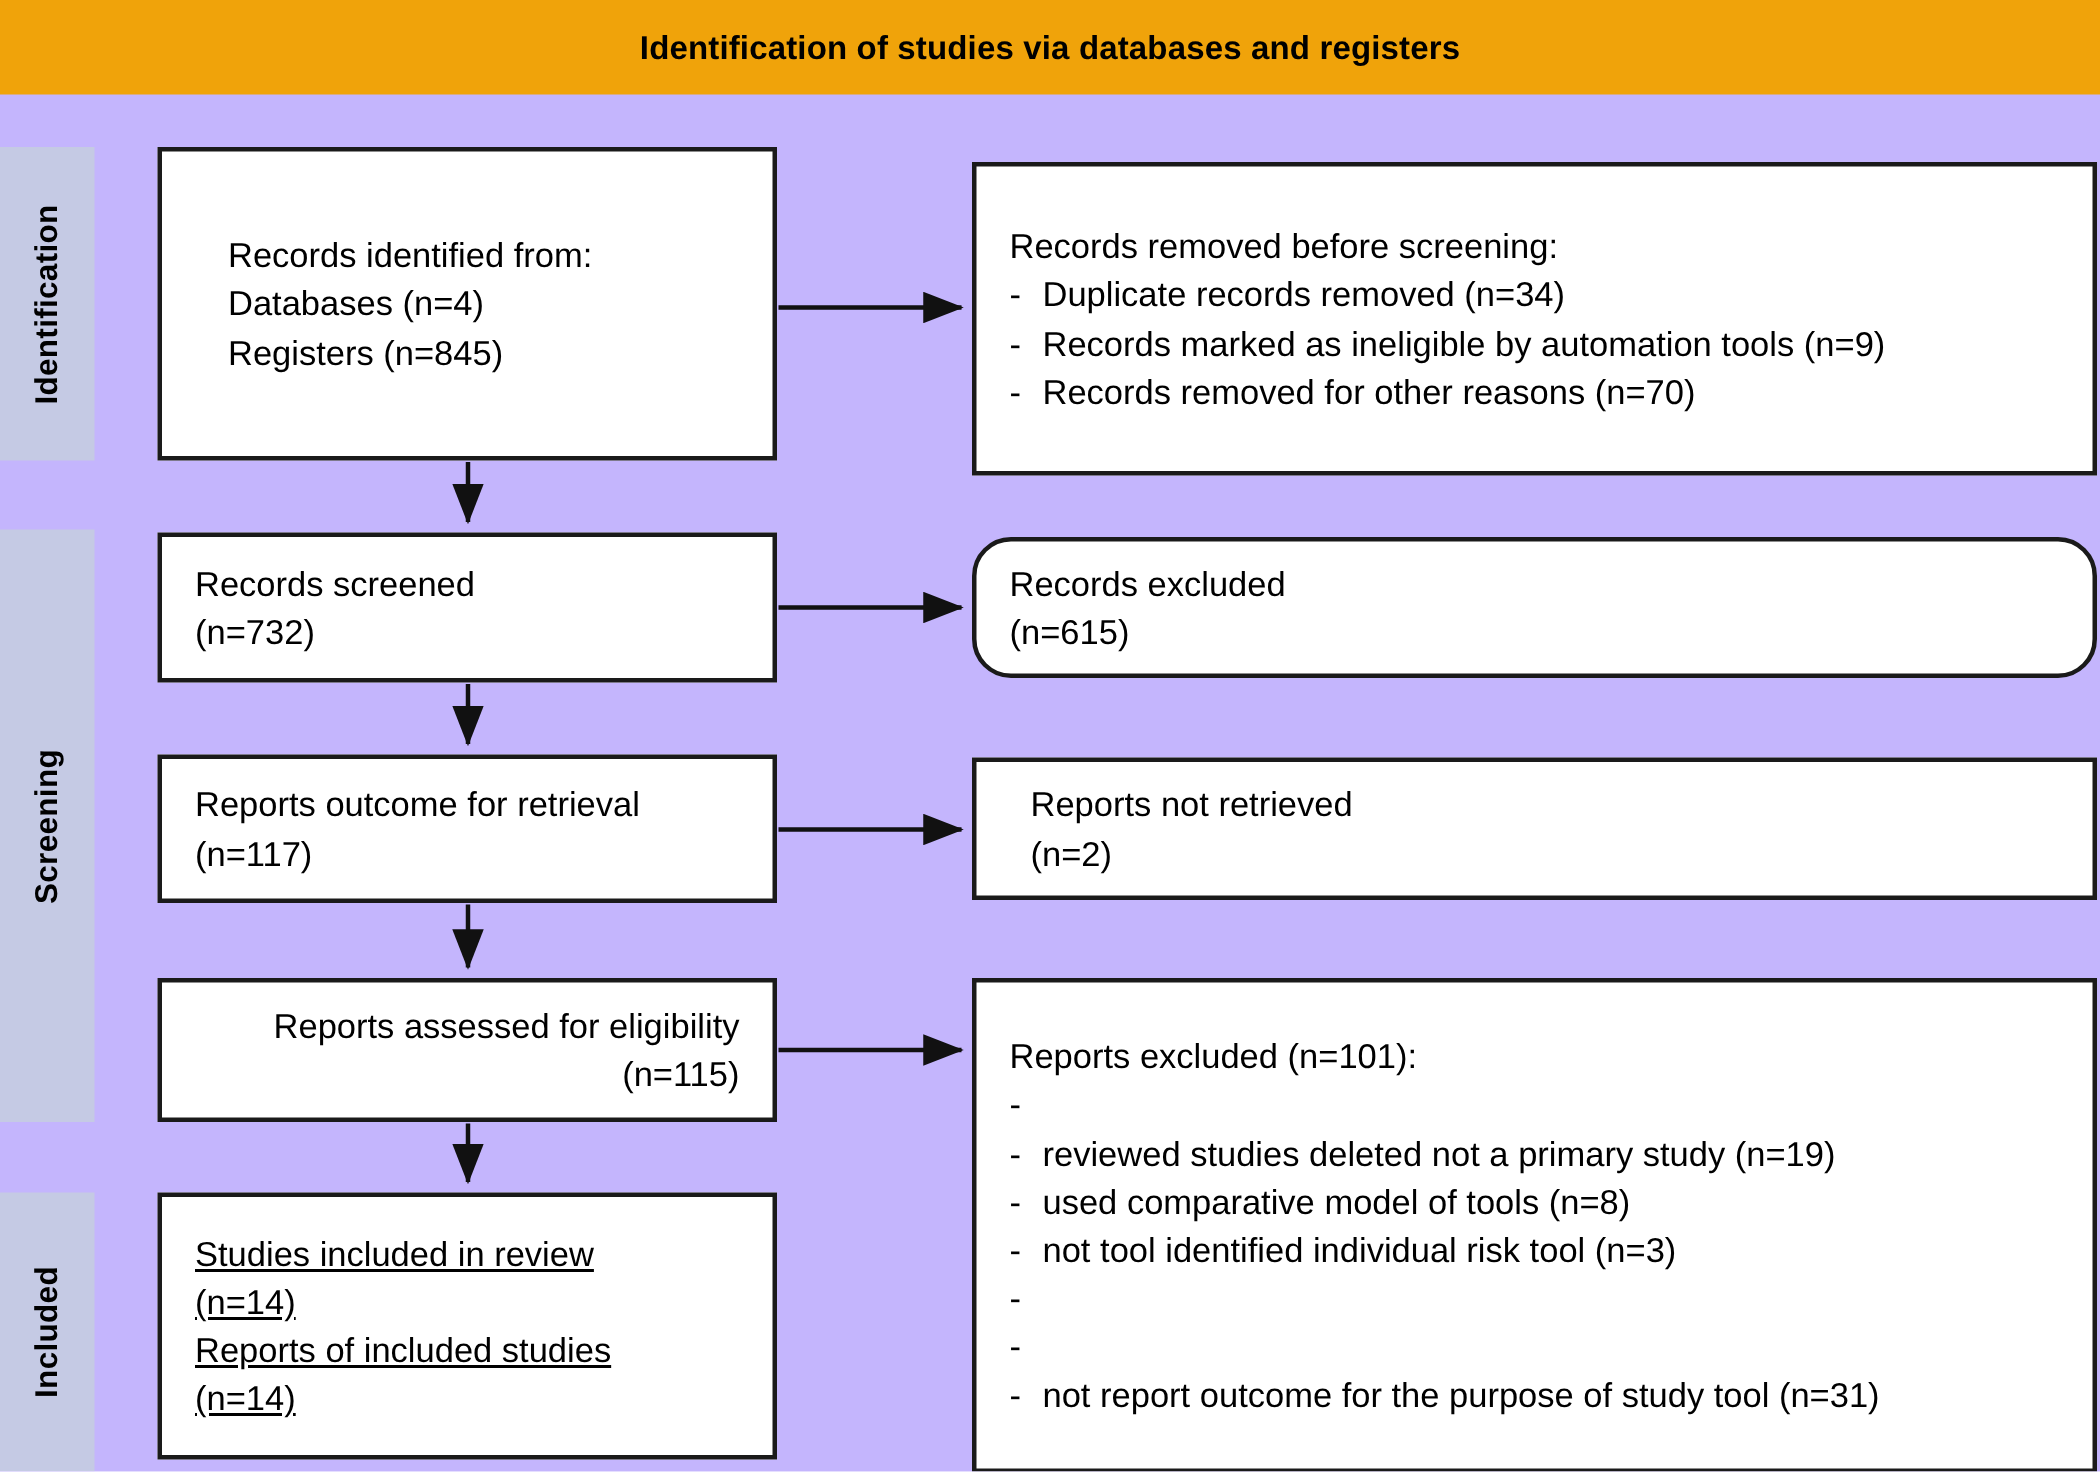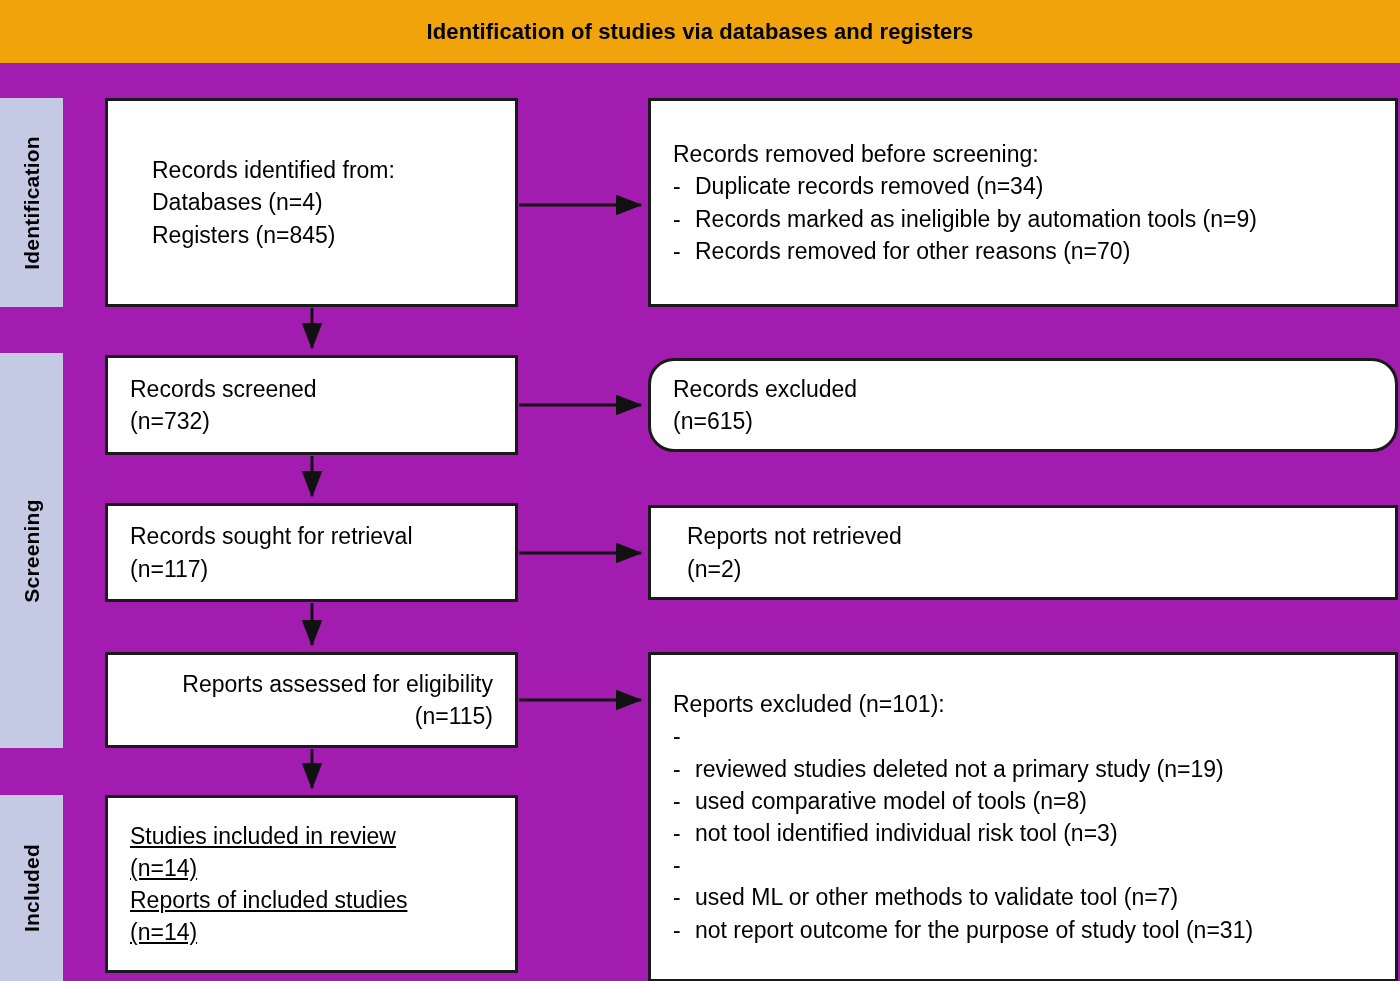--- a/index.html
+++ b/index.html
@@ -9,21 +9,21 @@
     background: #ffffff;
   }
   body {
     font-family: "Liberation Sans", sans-serif;
     color: #000000;
   }
   #diagram {
     position: relative;
     width: 1400px;
     height: 981px;
-    background: #a21caf;
+    background: #c4b5fd;
     overflow: hidden;
   }
 
   
   .header-band {
     position: absolute;
     left: 0;
     top: 0;
     width: 1400px;
     height: 63px;
@@ -100,21 +100,21 @@
   }
 
   
   #box-identified       { left: 105px; top: 98px;  width: 413px; height: 209px; padding-left: 44px; }
   #box-screened         { left: 105px; top: 355px; width: 413px; height: 100px; }
   #box-sought           { left: 105px; top: 503px; width: 413px; height: 99px;  }
   #box-assessed         { left: 105px; top: 652px; width: 413px; height: 96px; text-align: right;  }
   #box-included         { left: 105px; top: 795px; width: 413px; height: 178px; text-decoration: underline; }
 
   
-  #box-removed          { left: 648px; top: 98px;  width: 750px; height: 209px; }
+  #box-removed          { left: 648px; top: 108px;  width: 750px; height: 209px; }
   #box-records-excluded { left: 648px; top: 358px; width: 750px; height: 94px; border-radius: 26px;  }
   #box-not-retrieved    { left: 648px; top: 505px; width: 750px; height: 95px; padding-left: 36px;  }
   #box-reports-excluded { left: 648px; top: 652px; width: 750px; height: 330px; }
 
   
   .connector {
     position: absolute;
   }
   .connector svg { display: block; }
 </style>
@@ -141,21 +141,21 @@
     <div class="line">Databases (n=4)</div>
     <div class="line">Registers (n=845)</div>
   </div>
 
   <div class="flowbox" id="box-screened">
     <div class="line">Records screened</div>
     <div class="line">(n=732)</div>
   </div>
 
   <div class="flowbox" id="box-sought">
-    <div class="line">Records sought for retrieval</div>
+    <div class="line">Reports outcome for retrieval</div>
     <div class="line">(n=117)</div>
   </div>
 
   <div class="flowbox" id="box-assessed">
     <div class="line">Reports assessed for eligibility</div>
     <div class="line">(n=115)</div>
   </div>
 
   <div class="flowbox" id="box-included">
     <div class="line">Studies included in review</div>
@@ -208,21 +208,20 @@
         </li>
       <li>
           <span class="dash">-</span>
           <span>not tool identified individual risk tool (n=3)</span>
         </li>
       <li>
           <span class="dash">-</span>
         </li>
       <li>
           <span class="dash">-</span>
-          <span>used ML or other methods to validate tool (n=7)</span>
         </li>
       <li>
           <span class="dash">-</span>
           <span>not report outcome for the purpose of study tool (n=31)</span>
         </li>
     </ul>
   </div>
 
   <div class="connector" style="left:0; top:0; width:1400px; height:981px;">
     <svg width="1400" height="981" xmlns="http://www.w3.org/2000/svg">

